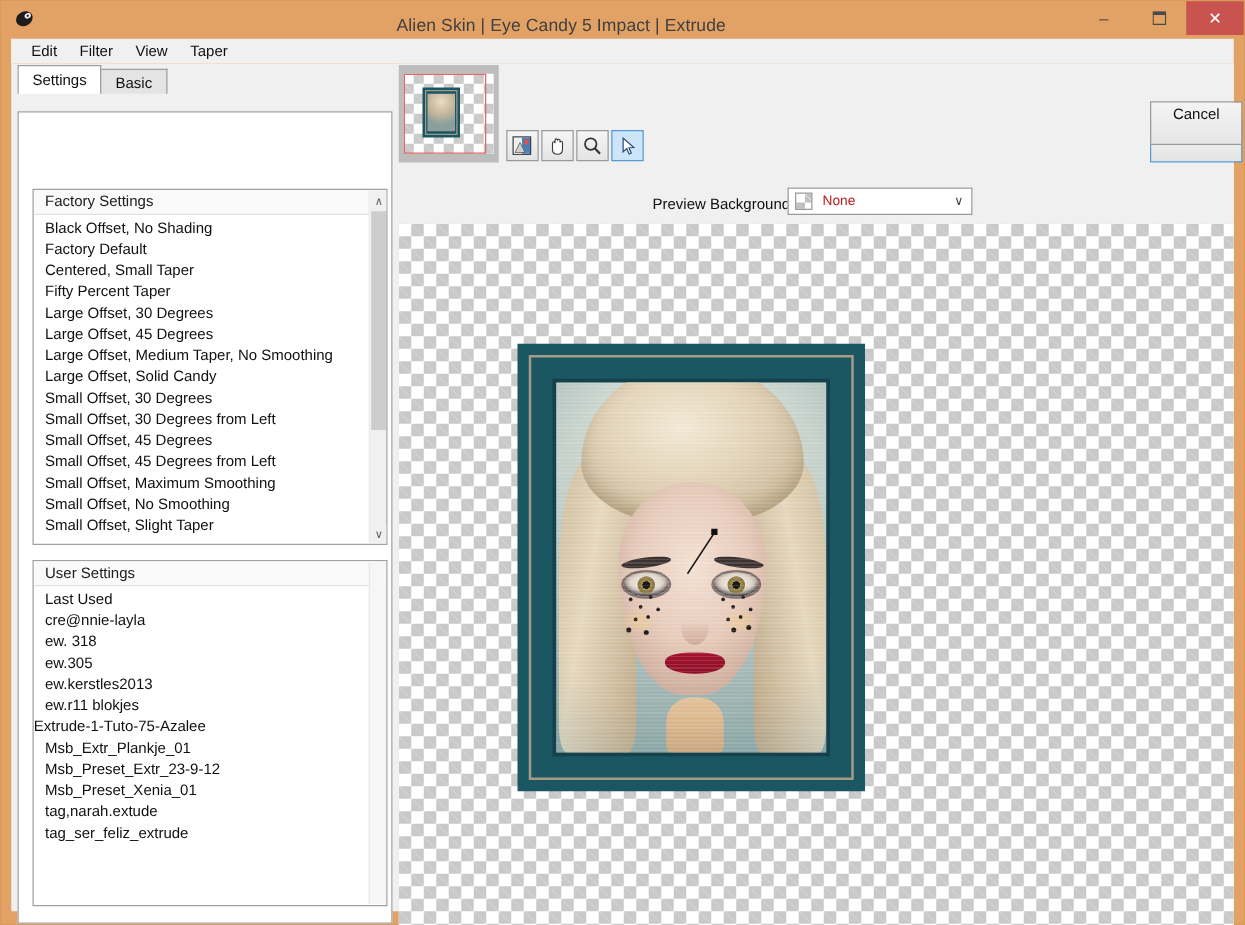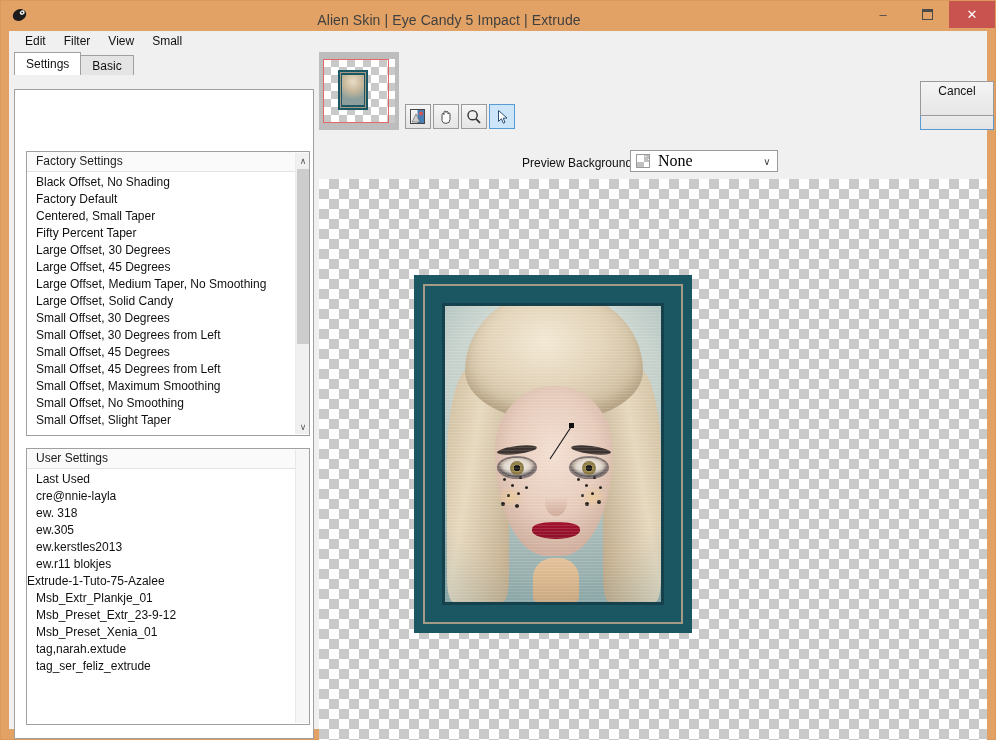--- a/index.html
+++ b/index.html
@@ -220,21 +220,21 @@
     width: 14px; height: 14px; margin-left: 5px;
     border: 1px solid #9a9a9a;
     background-color: #ffffff;
     background-image:
       linear-gradient(45deg, #c0c0c0 25%, transparent 25%, transparent 75%, #c0c0c0 75%),
       linear-gradient(45deg, #c0c0c0 25%, transparent 25%, transparent 75%, #c0c0c0 75%);
     background-size: 14px 14px;
     background-position: 0 0, 7px 7px;
     flex: none;
   }
-  #pb-value { margin-left: 8px; font-size: 16px; color: #000000; flex: 1; font-family: Liberation Serif, serif; }
+  #pb-value { margin-left: 8px; font-size: 11px; color: #b91c1c; flex: 1; }
   #pb-caret {
     width: 20px; text-align: center;
     color: #444; font-size: 10px;
   }
 
   #ok-btn {
     position: absolute; left: 601px; top: 5px;
     width: 74px; height: 33px; line-height: 19px;
     border: 1px solid #5a9ad4;
     background: linear-gradient(#f4f4f4, #e4e4e4);
@@ -401,21 +401,21 @@
         </svg>
       </div>
       <div class="wc close">✕</div>
     </div>
   </div>
 
   <div id="menubar">
     <div class="mi">Edit</div>
     <div class="mi">Filter</div>
     <div class="mi">View</div>
-    <div class="mi">Small</div>
+    <div class="mi">Taper</div>
   </div>
 
   <div id="client">
 
     <div id="tabs">
       <div class="tab active">Settings</div>
       <div class="tab">Basic</div>
     </div>
 
     <div id="left-panel">

